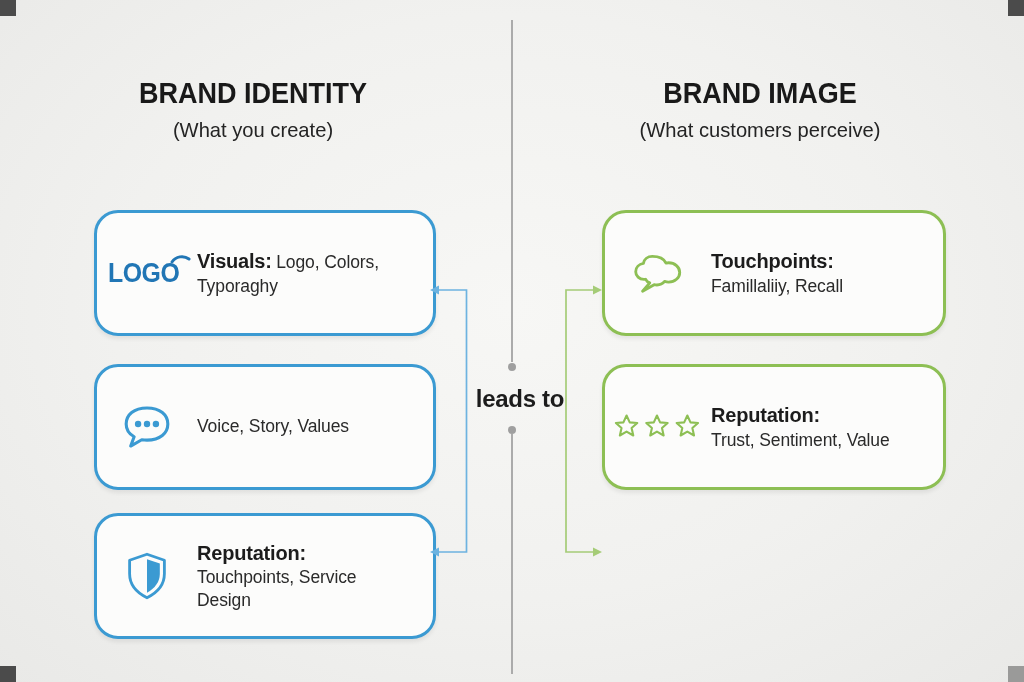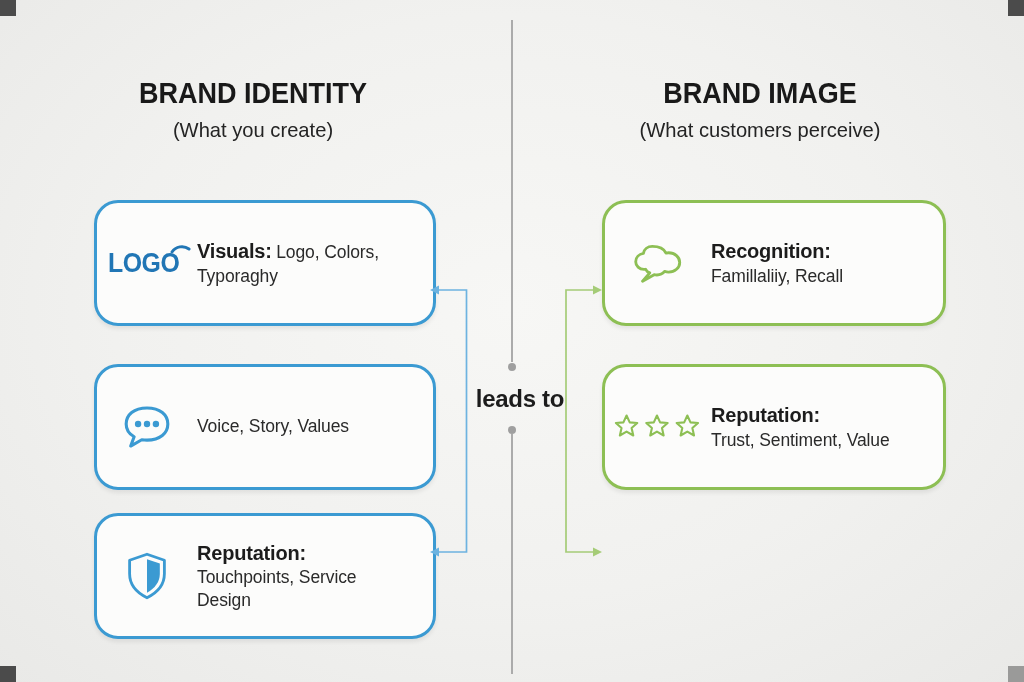--- a/index.html
+++ b/index.html
@@ -31,21 +31,21 @@
     color:#191919;line-height:1.15;}
   .col-subtitle{font-size:21px;font-weight:400;color:#242424;margin-top:7px;transform:scaleX(.96);transform-origin:center;}
   
   .card{
     position:absolute;width:336px;height:120px;border-radius:24px;
     background:#fcfcfb;display:flex;align-items:center;
     box-shadow:0 3px 4px rgba(0,0,0,.07);
   }
   .card.blue{border:3px solid var(--c-blue,#3b9ad2);left:94px;}
   .card.green{border:3px solid var(--c-green,#8dbf54);left:602px;width:338px;}
-  .row1{top:200px;} .row2{top:364px;} .row3{top:513px;}
+  .row1{top:210px;} .row2{top:364px;} .row3{top:513px;}
   .icon-cell{width:100px;flex:0 0 100px;display:flex;justify-content:center;align-items:center;}
   .card.green .icon-cell{width:106px;flex-basis:106px;}
   .card-text{flex:1;padding-right:22px;line-height:1.32;}
   .card-heading{font-size:20px;font-weight:700;color:#1c1c1c;display:block;letter-spacing:-0.2px;}
   .card-text.inline-heading .card-heading{display:inline;}
   .card-body{font-size:17.5px;color:#2a2a2a;letter-spacing:-0.1px;}
   .card.blue .card-text{max-width:238px;}
   .card.green .card-text{max-width:224px;}
   
   .logo-wrap{position:relative;display:inline-block;}
@@ -133,21 +133,21 @@
     </div>
   </div>
 
   <div class="card green row1">
     <div class="icon-cell">
       <svg class="icon" width="56" height="48" viewBox="0 0 48 42">
         <path class="stroke-green" stroke-width="2.5" d="M19 6.5 C15 6.5 11.8 9 11.2 12.6 C7.4 13.3 4.5 16.2 4.5 19.8 C4.5 23.6 7.7 26.6 11.7 26.6 C12.2 26.6 12.7 26.6 13.2 26.5 C13.9 27.9 15.2 29 16.8 29.6 L10.5 37 L20.6 31.2 C21.4 31.4 22.2 31.5 23 31.5 C25.8 31.5 28.3 30.3 29.8 28.4 C30.9 28.8 32.1 29 33.3 29 C38.7 29 43 25.2 43 20.5 C43 15.8 38.7 12 33.3 12 C32.5 12 31.7 12.1 31 12.3 C29.3 8.8 25.5 6.5 19 6.5 Z"></path>
       </svg>
     </div>
     <div class="card-text">
-      <span class="card-heading">Recognition:</span>
+      <span class="card-heading">Touchpoints:</span>
       <span class="card-body">Famillaliiy, Recall</span>
     </div>
   </div>
 
   <div class="card green row2">
     <div class="icon-cell">
       <svg class="icon" width="88" height="28" viewBox="0 0 84 26">
         <defs>
           <path id="star" d="M12 2 L15 8.6 L22.2 9.2 L16.8 14 L18.4 21.1 L12 17.4 L5.6 21.1 L7.2 14 L1.8 9.2 L9 8.6 Z"></path>
         </defs>

